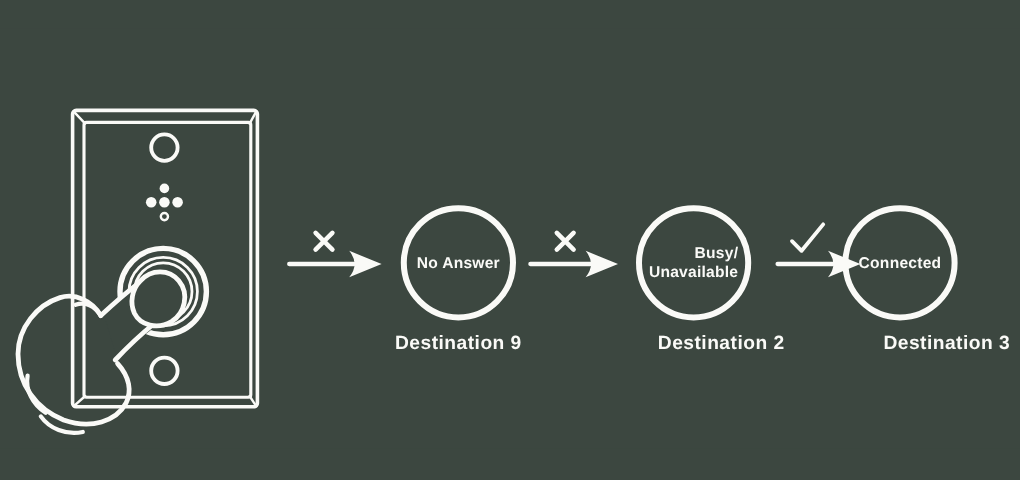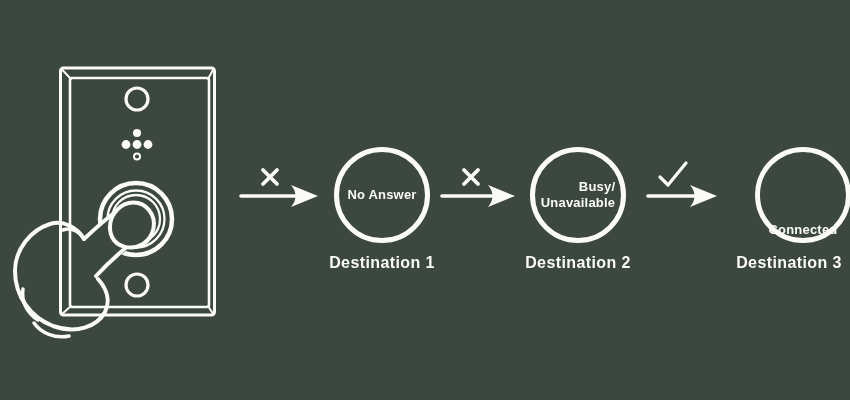--- a/index.html
+++ b/index.html
@@ -7,20 +7,21 @@
     --ink:#FAFAF7;
   }
   html,body{margin:0;padding:0;}
   body{background:var(--background);}
   .stage{
     position:relative;
     width:850px;height:350px;
     background:var(--background);
     font-family:"Liberation Sans",sans-serif;
     overflow:hidden;
+    margin-top:24px;
   }
   .device-svg{position:absolute;left:0;top:0;}
   .ink-stroke{stroke:var(--ink);fill:none;}
   .ink-dot{fill:var(--ink);stroke:none;}
   .ink-fill{fill:var(--ink);stroke:none;}
   .bg-fill{fill:var(--background);}
   .bg-fill-stroke{fill:var(--background);stroke:var(--ink);}
   .transition-svg{position:absolute;top:160px;}
   .status-node{
     position:absolute;top:147px;
@@ -30,28 +31,28 @@
     text-align:center;
   }
   .node-text{
     color:var(--ink);
     font-size:13px;font-weight:bold;
     line-height:1.25;letter-spacing:.2px;
     white-space:pre-line;
   }
   .node-1{left:334px;}
   .node-2{left:530px;text-align:right;}
-  .node-3{left:755px;align-items:flex-end;}
+  .node-3{left:702px;}
   .dest-label{
     position:absolute;top:254px;width:160px;
     text-align:center;color:var(--ink);
     font-size:16px;font-weight:bold;letter-spacing:.4px;
   }
   .dest-1{left:302px;}
-  .dest-2{left:498px;}
+  .dest-2{left:521px;}
   .dest-3{left:709px;}
   .t-1{left:238px;}
   .t-2{left:439px;}
   .t-3{left:645px;}
 </style>
 </head>
 <body>
 
 <div class="stage">
 
@@ -89,21 +90,21 @@
 
   <svg class="transition-svg t-1" width="84" height="52" viewBox="0 0 84 52">
     <path class="ink-stroke" stroke-width="3.8" stroke-linecap="round" d="M25,10 L39,24 M39,10 L25,24"></path>
     <path class="ink-stroke" stroke-width="3.6" stroke-linecap="round" d="M3,36 H57"></path>
     <path class="ink-fill" d="M80,36 L53,25 Q62,36 53,47 Z"></path>
   </svg>
 
   <div class="status-node node-1">
     <span class="node-text">No Answer</span>
   </div>
-  <div class="dest-label dest-1">Destination 1</div>
+  <div class="dest-label dest-1">Destination 9</div>
 
   <svg class="transition-svg t-2" width="80" height="52" viewBox="0 0 80 52">
     <path class="ink-stroke" stroke-width="3.8" stroke-linecap="round" d="M25,10 L39,24 M39,10 L25,24"></path>
     <path class="ink-stroke" stroke-width="3.6" stroke-linecap="round" d="M3,36 H53"></path>
     <path class="ink-fill" d="M76,36 L49,25 Q58,36 49,47 Z"></path>
   </svg>
 
   <div class="status-node node-2">
     <span class="node-text">Busy/
 Unavailable</span>

